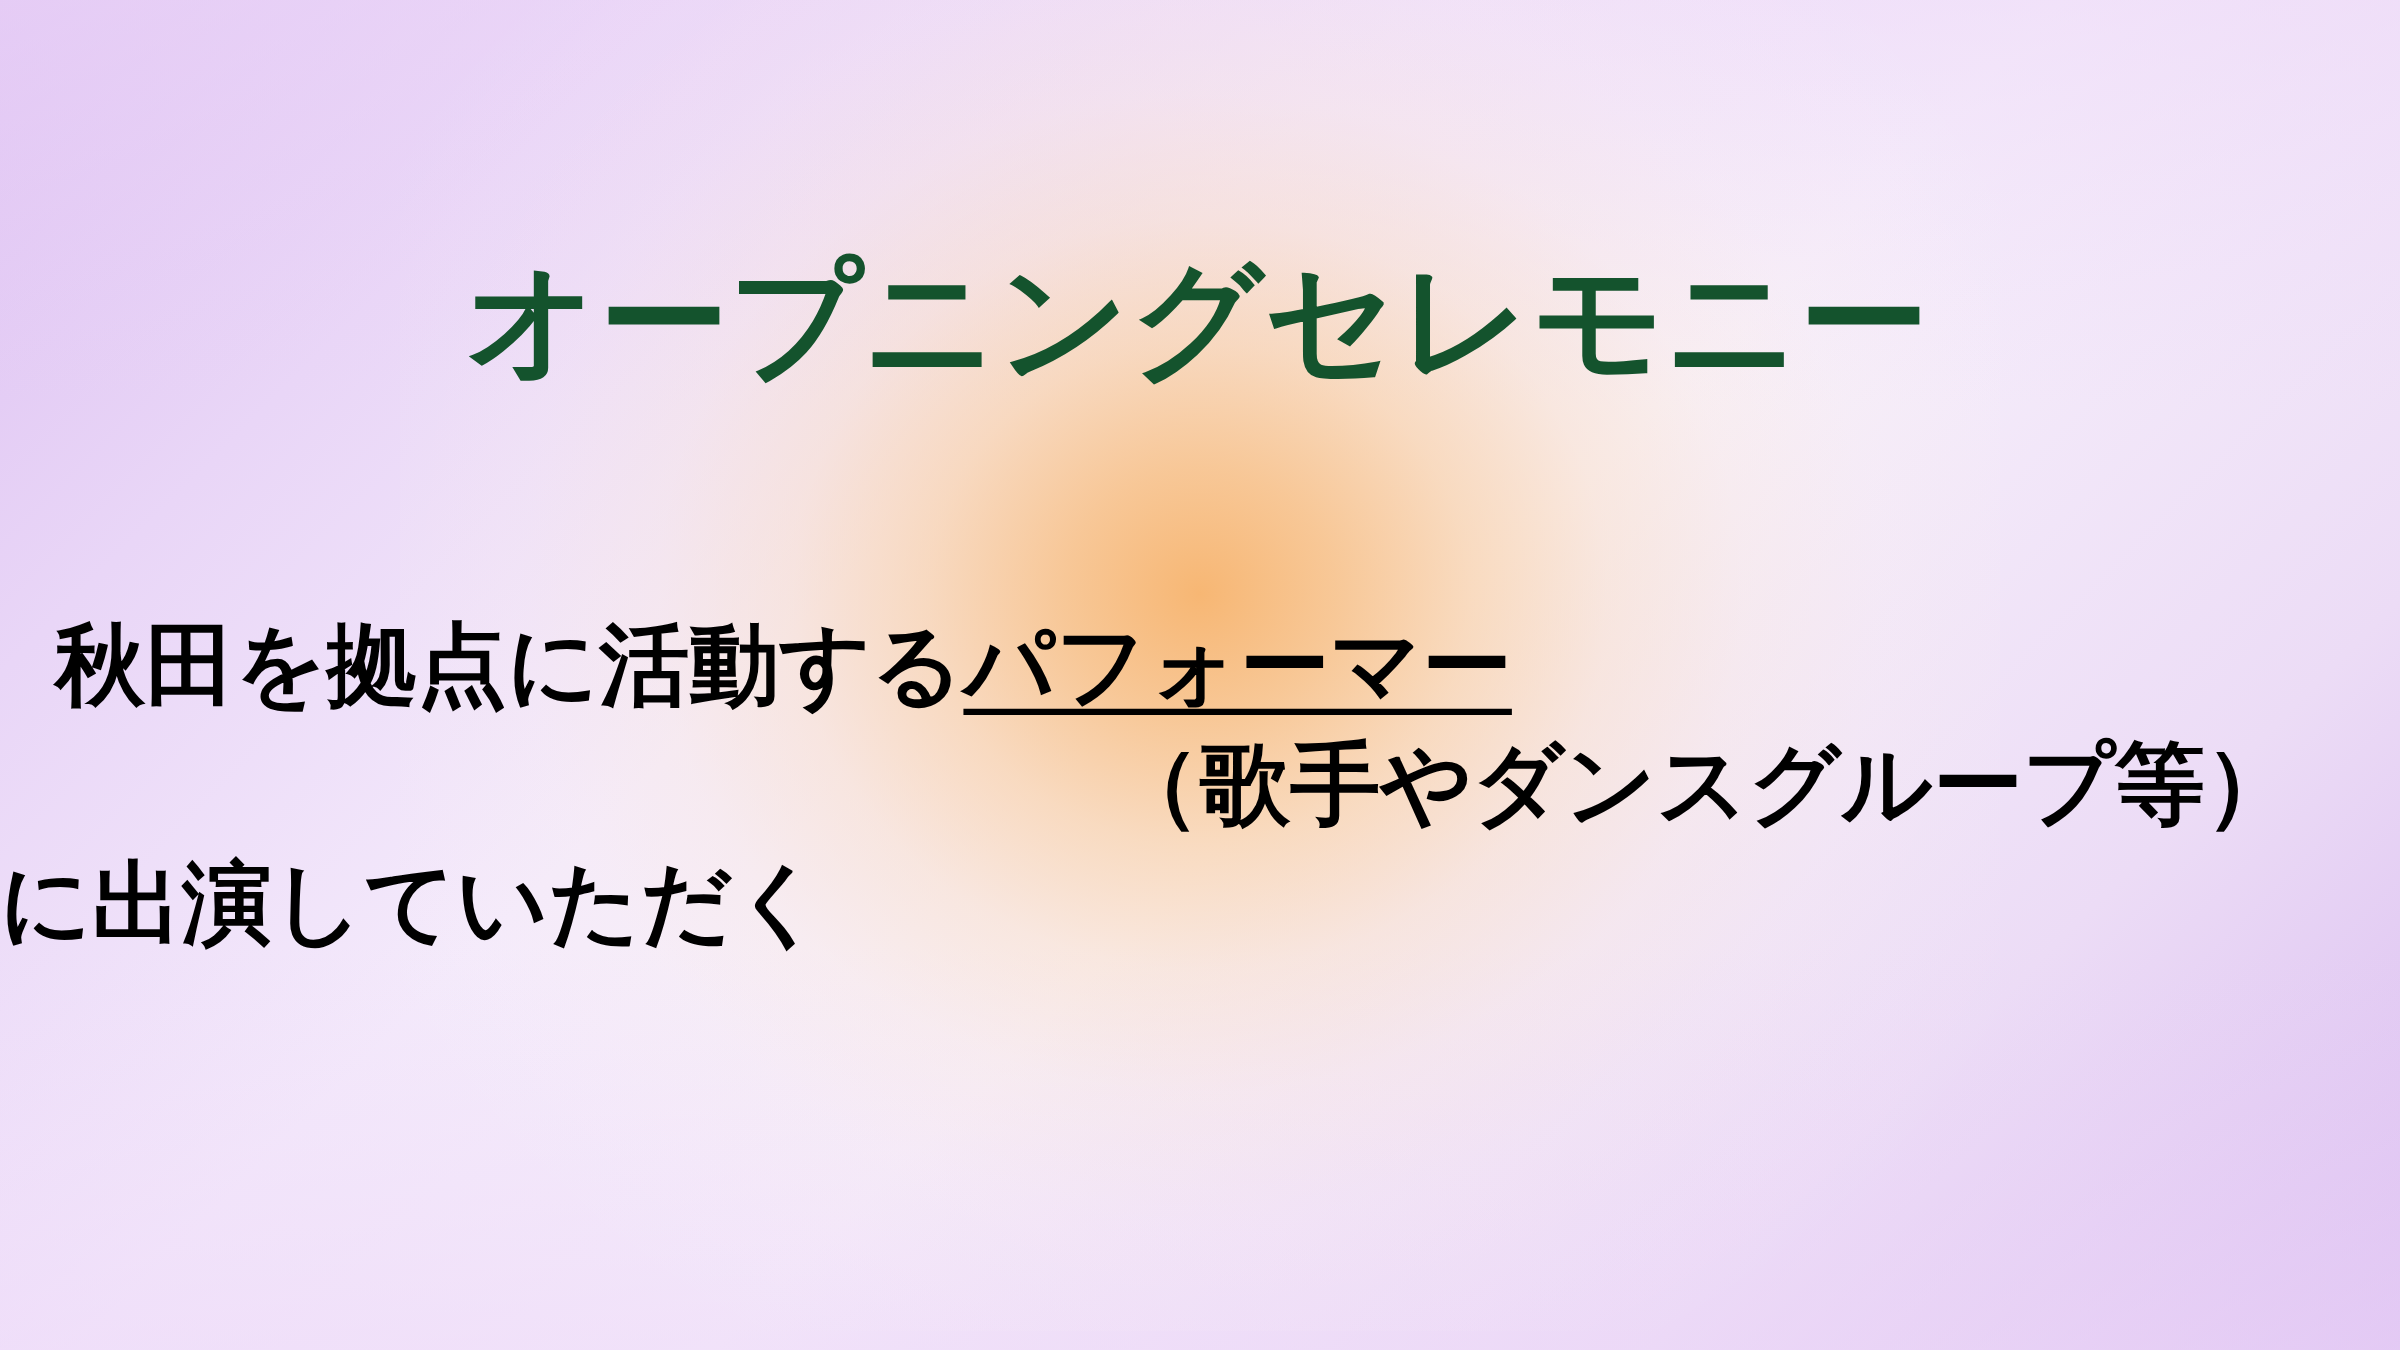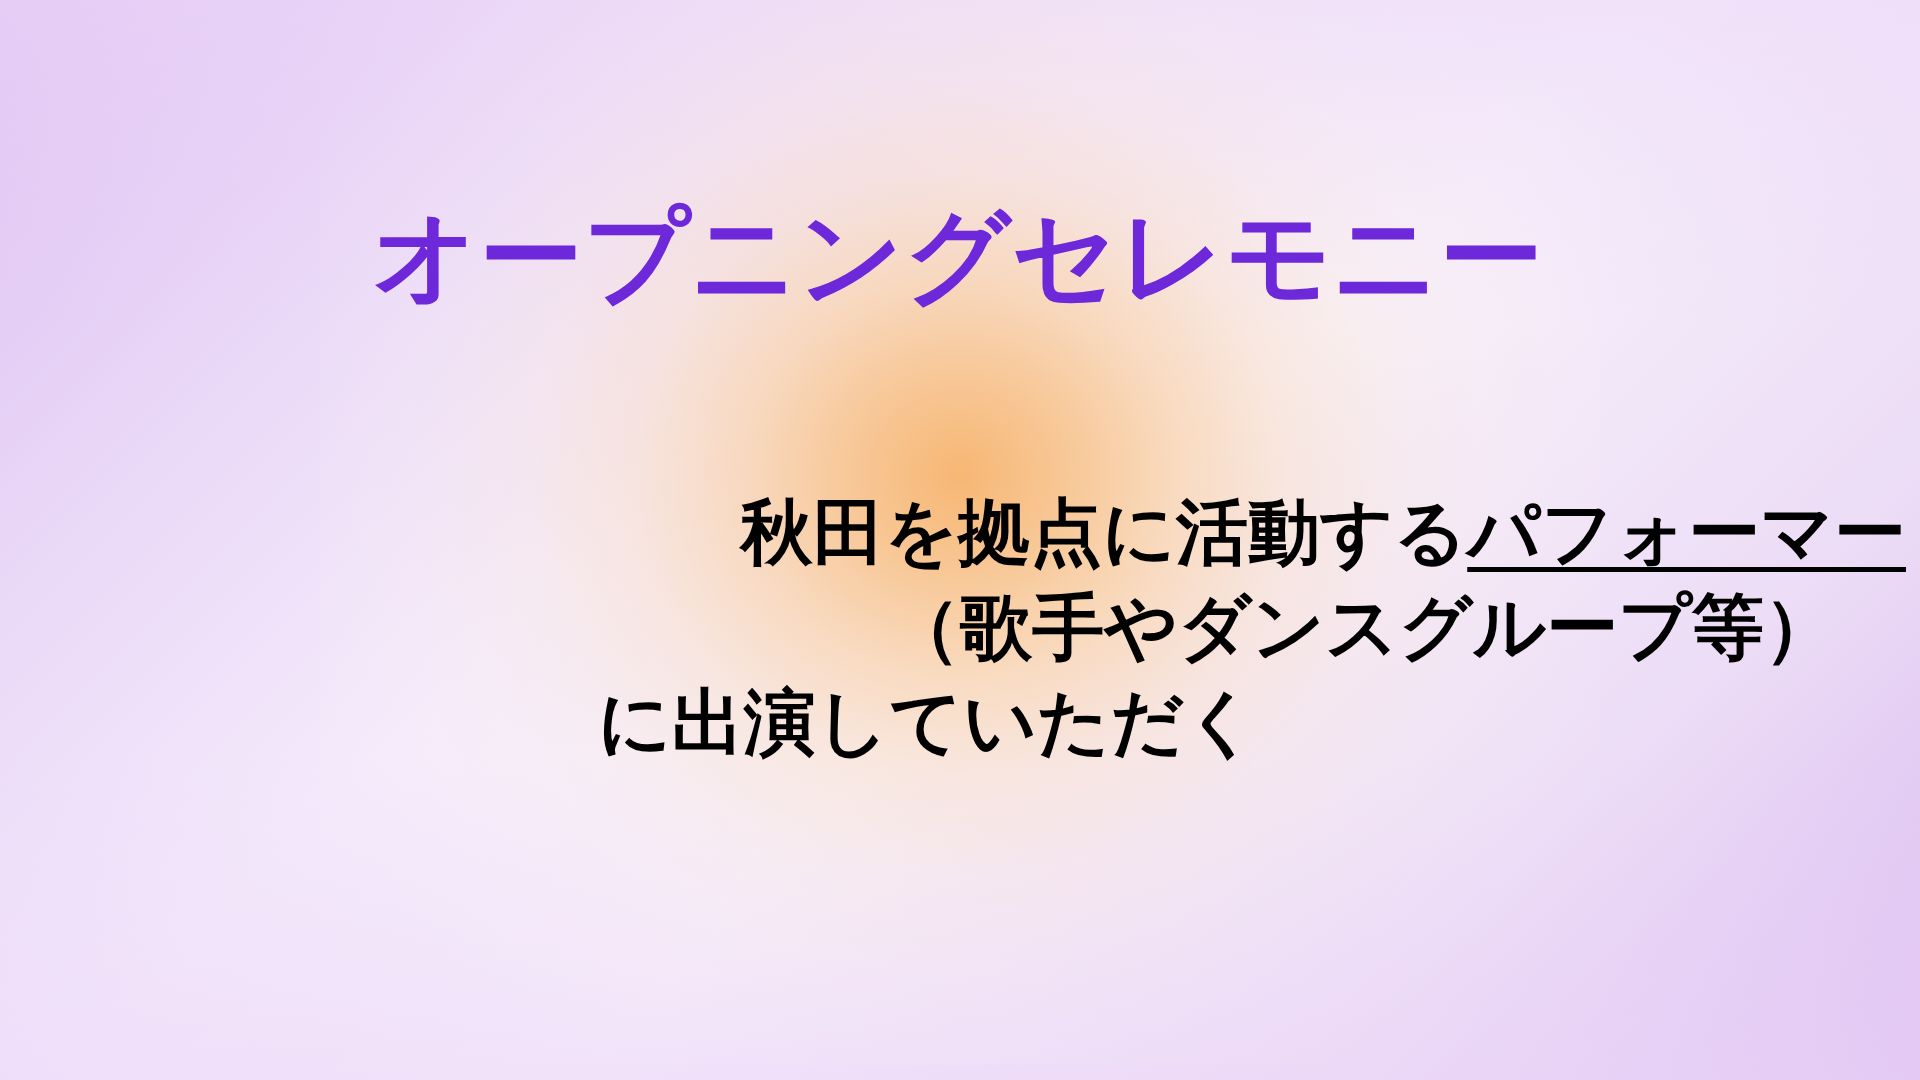--- a/index.html
+++ b/index.html
@@ -63,53 +63,53 @@
 
   .title {
     position: absolute;
     top: 198px;
     left: 0;
     width: 1916px;
     text-align: center;
     font-size: 104px;
     line-height: 1.12;
     font-weight: 700;
-    color: #6d28d9;
+    color: #14532d;
     letter-spacing: 0.005em;
     white-space: nowrap;
   }
 
   .body-block {
     position: absolute;
     top: 490px;
     left: 0;
     width: 1920px;
     color: #000000;
     font-size: 72px;
     line-height: 1.18;
     font-weight: 700;
   }
 
   .body-line {
     white-space: nowrap;
   }
 
   .line-1 {
-    text-align: right;
+    text-align: left;
     padding-right: 14px;
+    margin-left: 44px;
   }
 
   .line-2 {
     text-align: right;
     padding-right: 84px;
     margin-top: 10px;
   }
 
   .line-3 {
-    text-align: center;
     padding-right: 64px;
     margin-top: 10px;
   }
 
   .underlined {
     text-decoration: underline;
     text-decoration-thickness: 5px;
     text-underline-offset: 10px;
   }
 </style>

